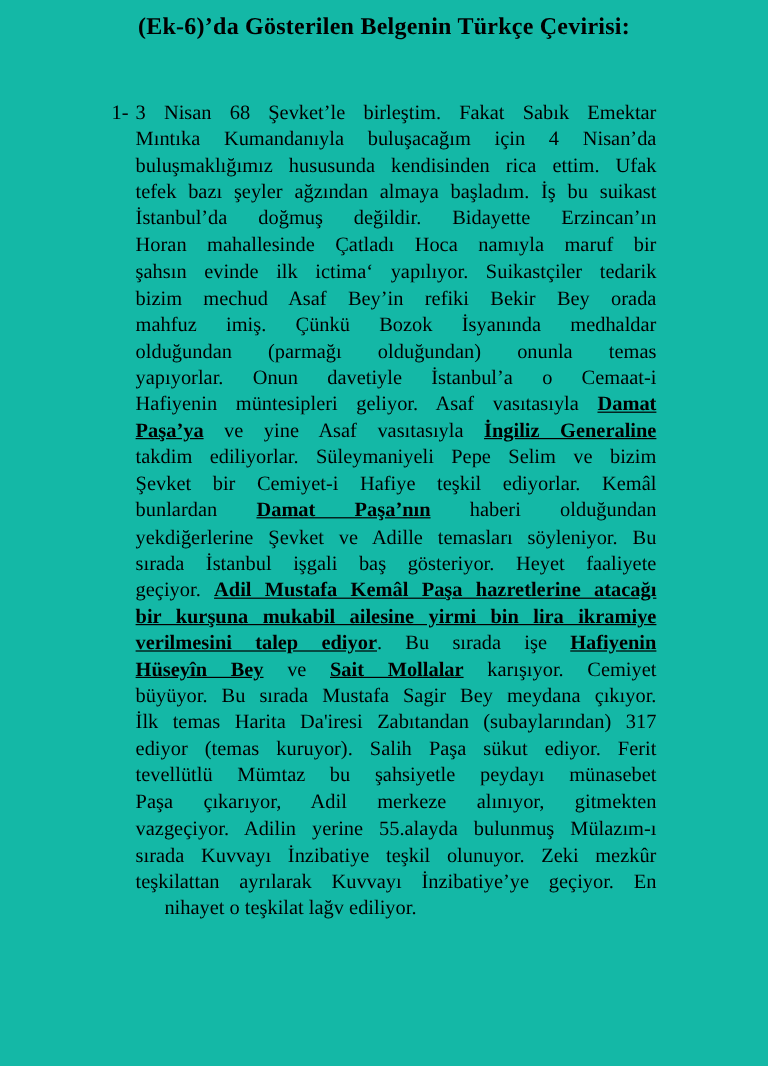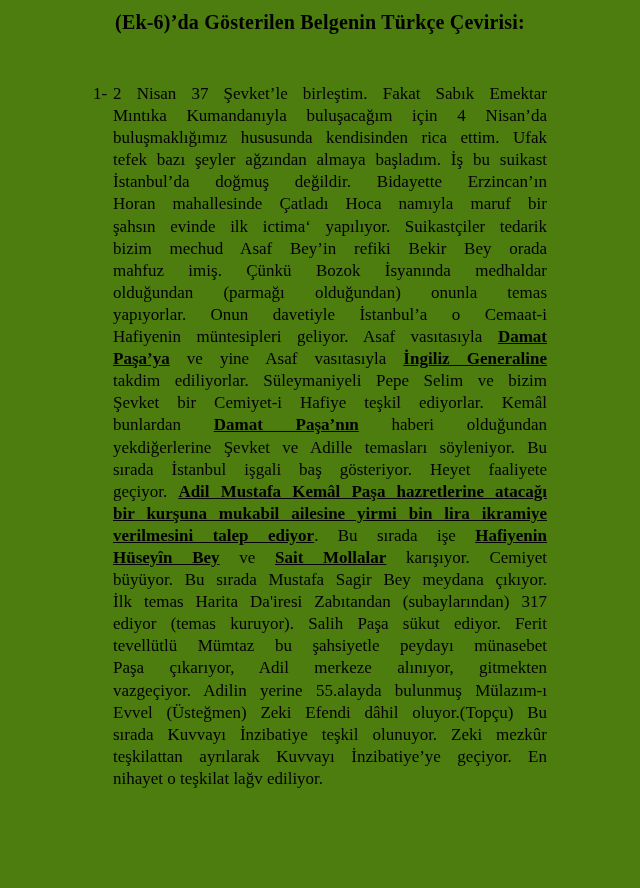--- a/index.html
+++ b/index.html
@@ -1,20 +1,20 @@
 <!DOCTYPE html>
 <html><head>
 <meta charset="utf-8">
 <style>
   html, body { margin: 0; padding: 0; background: #ffffff; }
   .page {
     position: relative;
     width: 640px;
     height: 888px;
-    background: #4d7c0f;
+    background: #14b8a6;
     color: #000000;
     font-family: "Liberation Serif", serif;
     overflow: hidden;
   }
   .title {
     position: absolute;
     top: 11px;
     left: 0;
     width: 100%;
     margin: 0;
@@ -39,33 +39,34 @@
   .line {
     text-align: justify;
     text-align-last: justify;
     -moz-text-align-last: justify;
     line-height: 22.1px;
     height: 22.1px;
     overflow: visible;
   }
   .line.last {
     text-align-last: left;
+    margin-left: 24px;
     -moz-text-align-last: left;
   }
   .bold { font-weight: bold; text-decoration: underline; }
 </style>
 </head>
 <body>
 
 <div class="page">
   <h1 class="title">(Ek-6)’da Gösterilen Belgenin Türkçe Çevirisi:</h1>
   <div class="para">
     <span class="marker">1-</span>
     <div id="lines-container">
-        <div class="line"><span>2 Nisan 37 Şevket’le birleştim. Fakat Sabık Emektar</span></div>
+        <div class="line"><span>3 Nisan 68 Şevket’le birleştim. Fakat Sabık Emektar</span></div>
         <div class="line"><span>Mıntıka Kumandanıyla buluşacağım için 4 Nisan’da</span></div>
         <div class="line"><span>buluşmaklığımız hususunda kendisinden rica ettim. Ufak</span></div>
         <div class="line"><span>tefek bazı şeyler ağzından almaya başladım. İş bu suikast</span></div>
         <div class="line"><span>İstanbul’da doğmuş değildir. Bidayette Erzincan’ın</span></div>
         <div class="line"><span>Horan mahallesinde Çatladı Hoca namıyla maruf bir</span></div>
         <div class="line"><span>şahsın evinde ilk ictima‘ yapılıyor. Suikastçiler tedarik</span></div>
         <div class="line"><span>bizim mechud Asaf Bey’in refiki Bekir Bey orada</span></div>
         <div class="line"><span>mahfuz imiş. Çünkü Bozok İsyanında medhaldar</span></div>
         <div class="line"><span>olduğundan (parmağı olduğundan) onunla temas</span></div>
         <div class="line"><span>yapıyorlar. Onun davetiyle İstanbul’a o Cemaat-i</span></div>
@@ -79,19 +80,18 @@
         <div class="line"><span>geçiyor. </span><span class="bold">Adil Mustafa Kemâl Paşa hazretlerine atacağı</span></div>
         <div class="line"><span class="bold">bir kurşuna mukabil ailesine yirmi bin lira ikramiye</span></div>
         <div class="line"><span class="bold">verilmesini talep ediyor</span><span>. Bu sırada işe </span><span class="bold">Hafiyenin</span></div>
         <div class="line"><span class="bold">Hüseyîn Bey</span><span> ve </span><span class="bold">Sait Mollalar</span><span> karışıyor. Cemiyet</span></div>
         <div class="line"><span>büyüyor. Bu sırada Mustafa Sagir Bey meydana çıkıyor.</span></div>
         <div class="line"><span>İlk temas Harita Da'iresi Zabıtandan (subaylarından) 317</span></div>
         <div class="line"><span>ediyor (temas kuruyor). Salih Paşa sükut ediyor. Ferit</span></div>
         <div class="line"><span>tevellütlü Mümtaz bu şahsiyetle peydayı münasebet</span></div>
         <div class="line"><span>Paşa çıkarıyor, Adil merkeze alınıyor, gitmekten</span></div>
         <div class="line"><span>vazgeçiyor. Adilin yerine 55.alayda bulunmuş Mülazım-ı</span></div>
-        <div class="line"><span>Evvel (Üsteğmen) Zeki Efendi dâhil oluyor.(Topçu) Bu</span></div>
         <div class="line"><span>sırada Kuvvayı İnzibatiye teşkil olunuyor. Zeki mezkûr</span></div>
         <div class="line"><span>teşkilattan ayrılarak Kuvvayı İnzibatiye’ye geçiyor. En</span></div>
         <div class="line last"><span>nihayet o teşkilat lağv ediliyor.</span></div>
       </div>
   </div>
 </div>
 
 </body></html>

